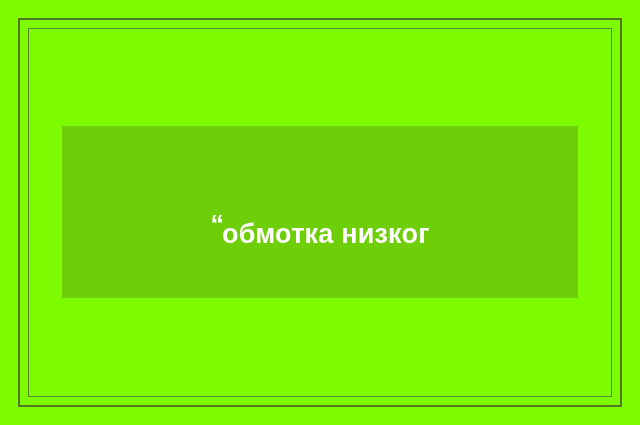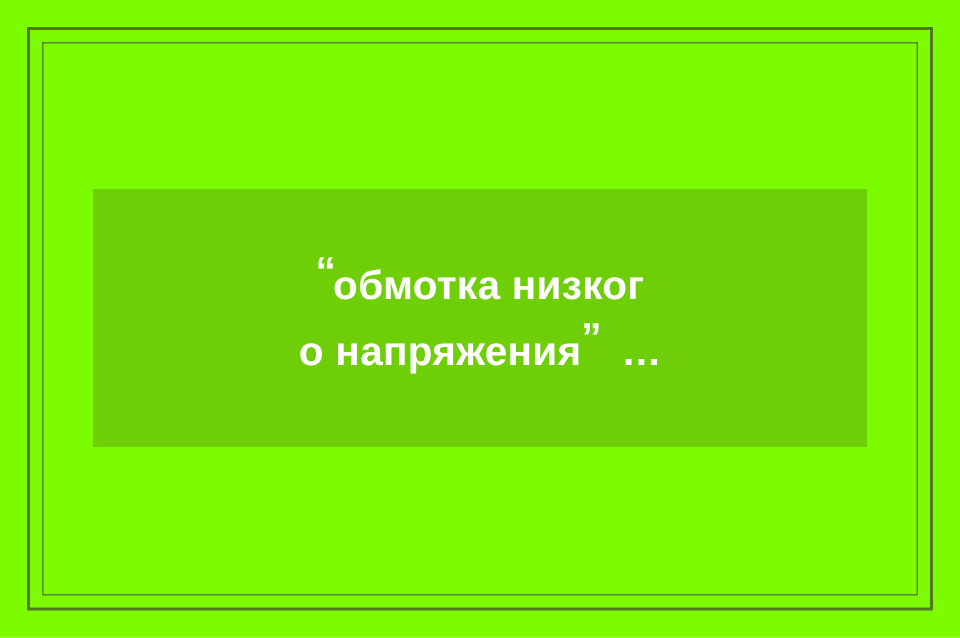--- a/index.html
+++ b/index.html
@@ -63,20 +63,21 @@
     color: #ffffff;
     font-weight: bold;
     font-size: 27px;
     line-height: 44px;
     letter-spacing: 0.2px;
     white-space: nowrap;
   }
 
   .quote-line {
     display: block;
+    margin-top: 44px;
   }
 
   .qmark {
     font-size: 27px;
     vertical-align: 9px;
     line-height: 0;
   }
 
   .qmark-open {
     margin-right: -2px;
@@ -95,17 +96,16 @@
 <body>
 
 <div id="canvas">
 
   <div class="frame-outer"></div>
   <div class="frame-inner"></div>
 
   <div class="panel">
     <div class="quote-block">
       <span class="quote-line"><span class="qmark qmark-open">“</span><span>обмотка низког</span></span>
-      <span class="quote-line"><span>о напряжения</span><span class="qmark qmark-close">”</span><span class="ellipsis">...</span></span>
     </div>
   </div>
 
 </div>
 
 </body></html>

